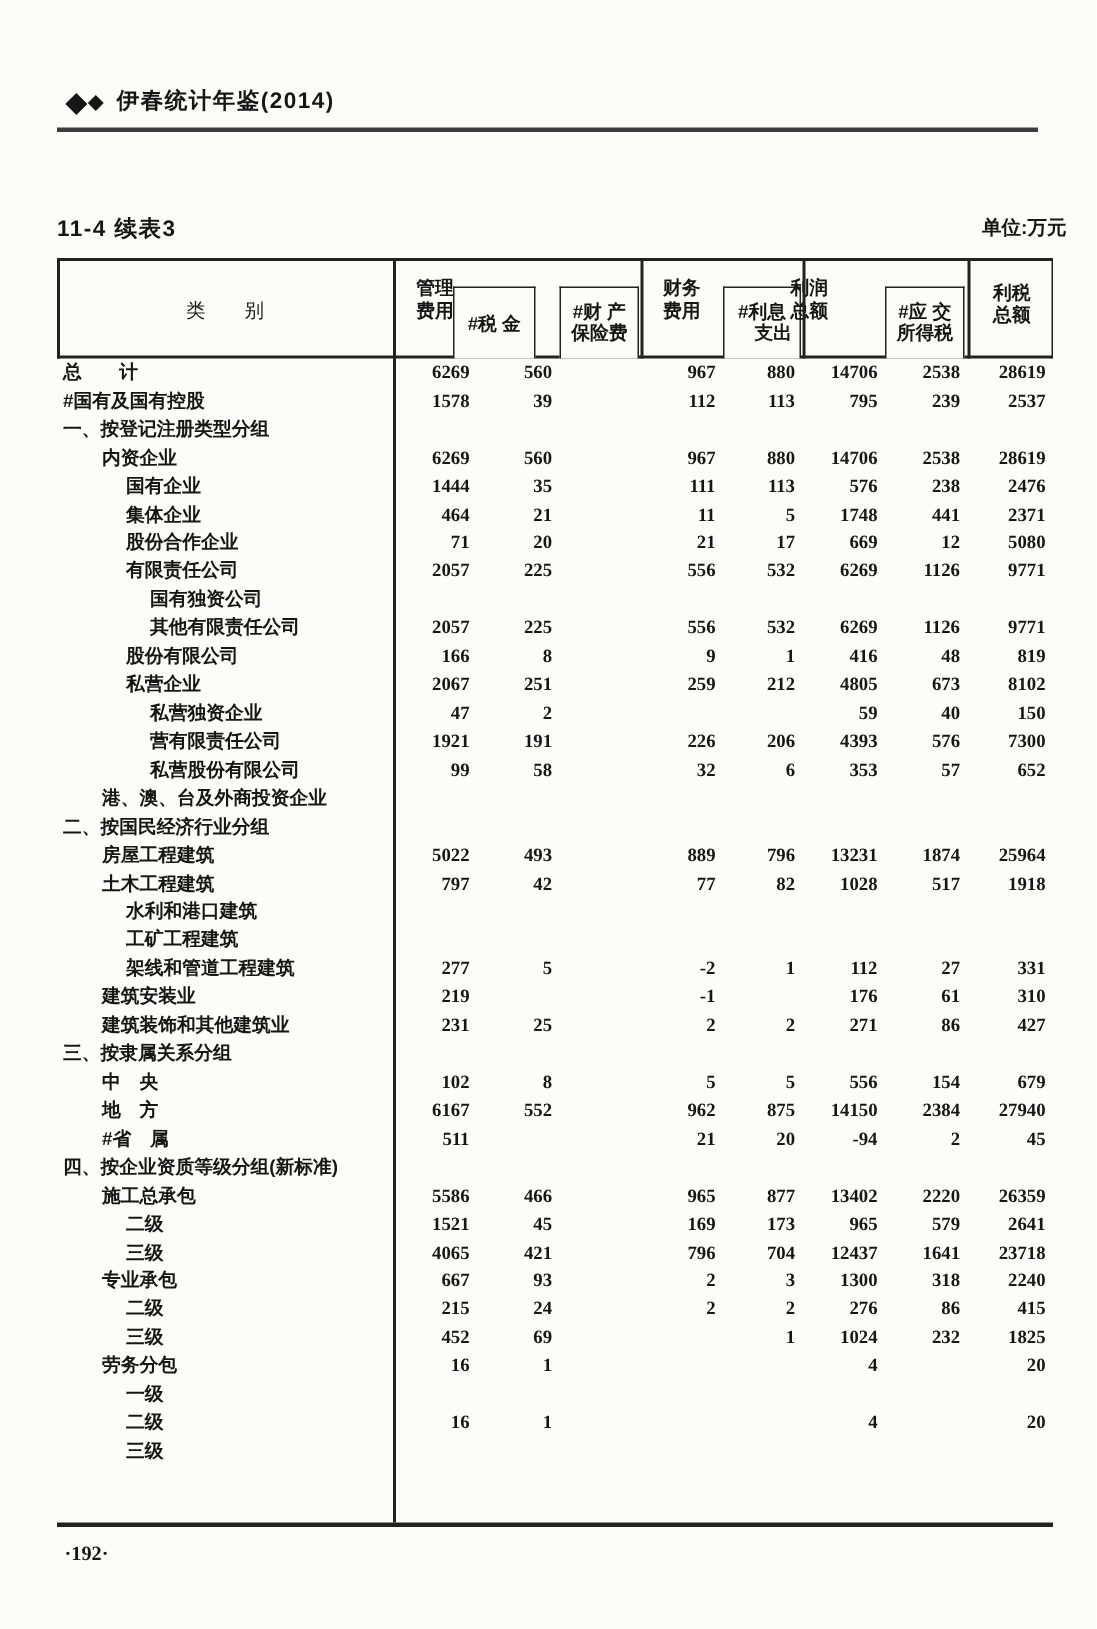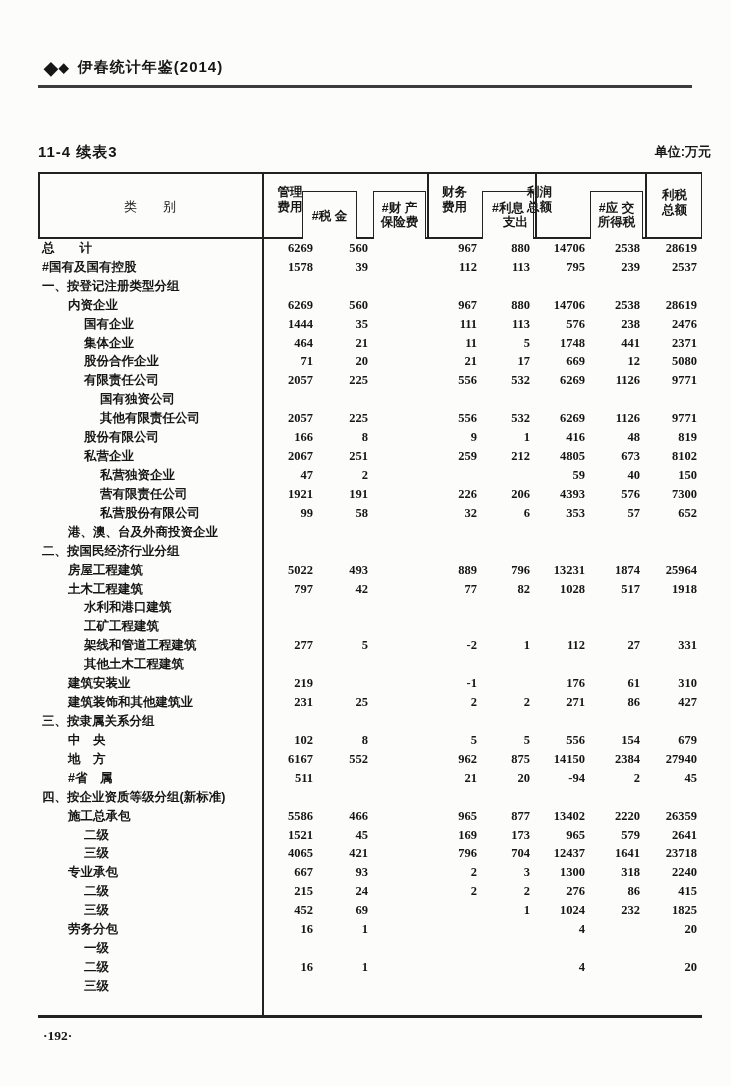--- a/index.html
+++ b/index.html
@@ -368,31 +368,20 @@
           <div class="tcell c0">277</div>
           <div class="tcell c1">5</div>
           <div class="tcell c2"></div>
           <div class="tcell c3">-2</div>
           <div class="tcell c4">1</div>
           <div class="tcell c5">112</div>
           <div class="tcell c6">27</div>
           <div class="tcell c7">331</div>
         </div>
         <div class="trow">
-          <div class="tlabel indent-2">其他土木工程建筑</div>
-          <div class="tcell c0"></div>
-          <div class="tcell c1"></div>
-          <div class="tcell c2"></div>
-          <div class="tcell c3"></div>
-          <div class="tcell c4"></div>
-          <div class="tcell c5"></div>
-          <div class="tcell c6"></div>
-          <div class="tcell c7"></div>
-        </div>
-        <div class="trow">
           <div class="tlabel indent-1">建筑安装业</div>
           <div class="tcell c0">219</div>
           <div class="tcell c1"></div>
           <div class="tcell c2"></div>
           <div class="tcell c3">-1</div>
           <div class="tcell c4"></div>
           <div class="tcell c5">176</div>
           <div class="tcell c6">61</div>
           <div class="tcell c7">310</div>
         </div>

